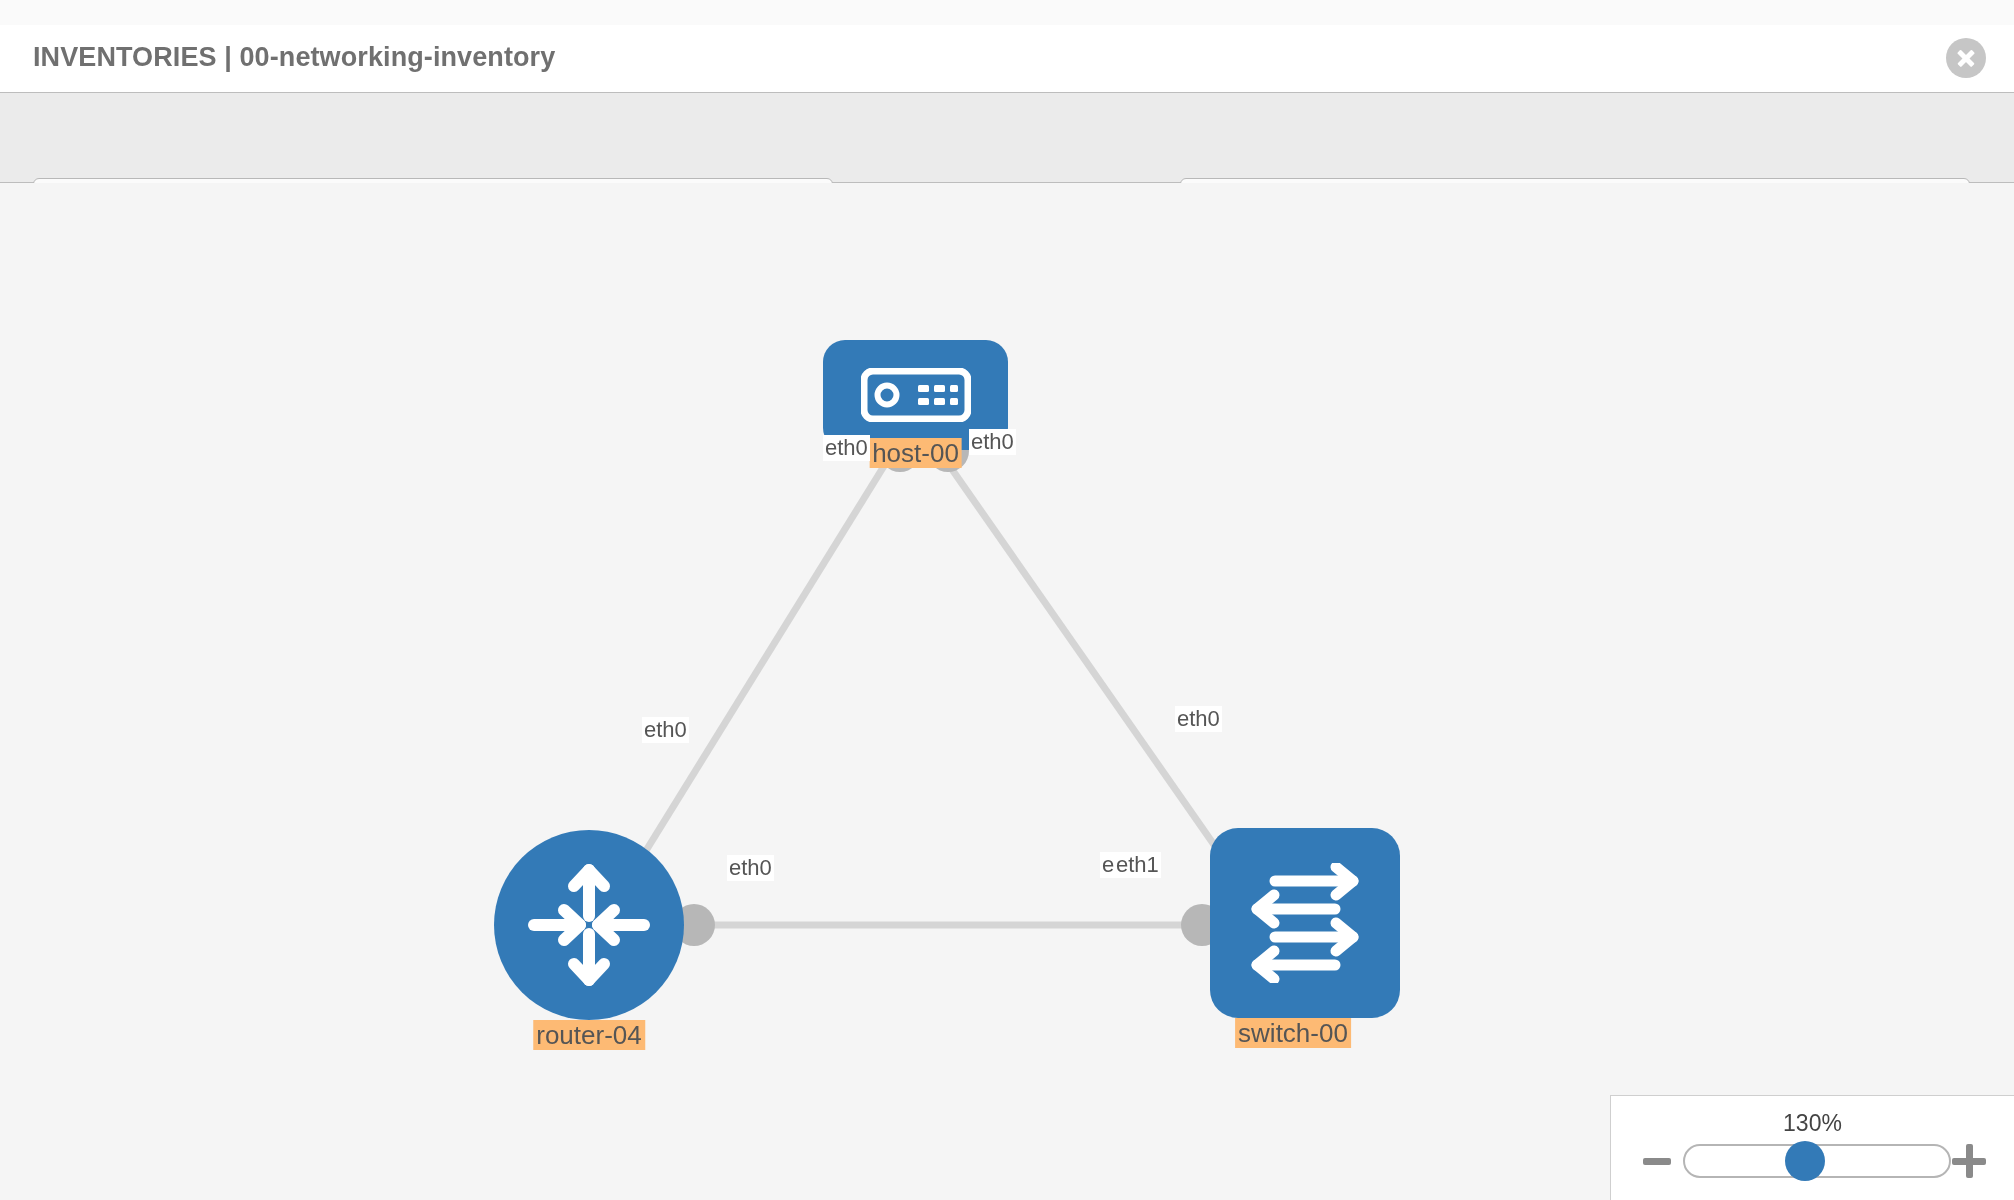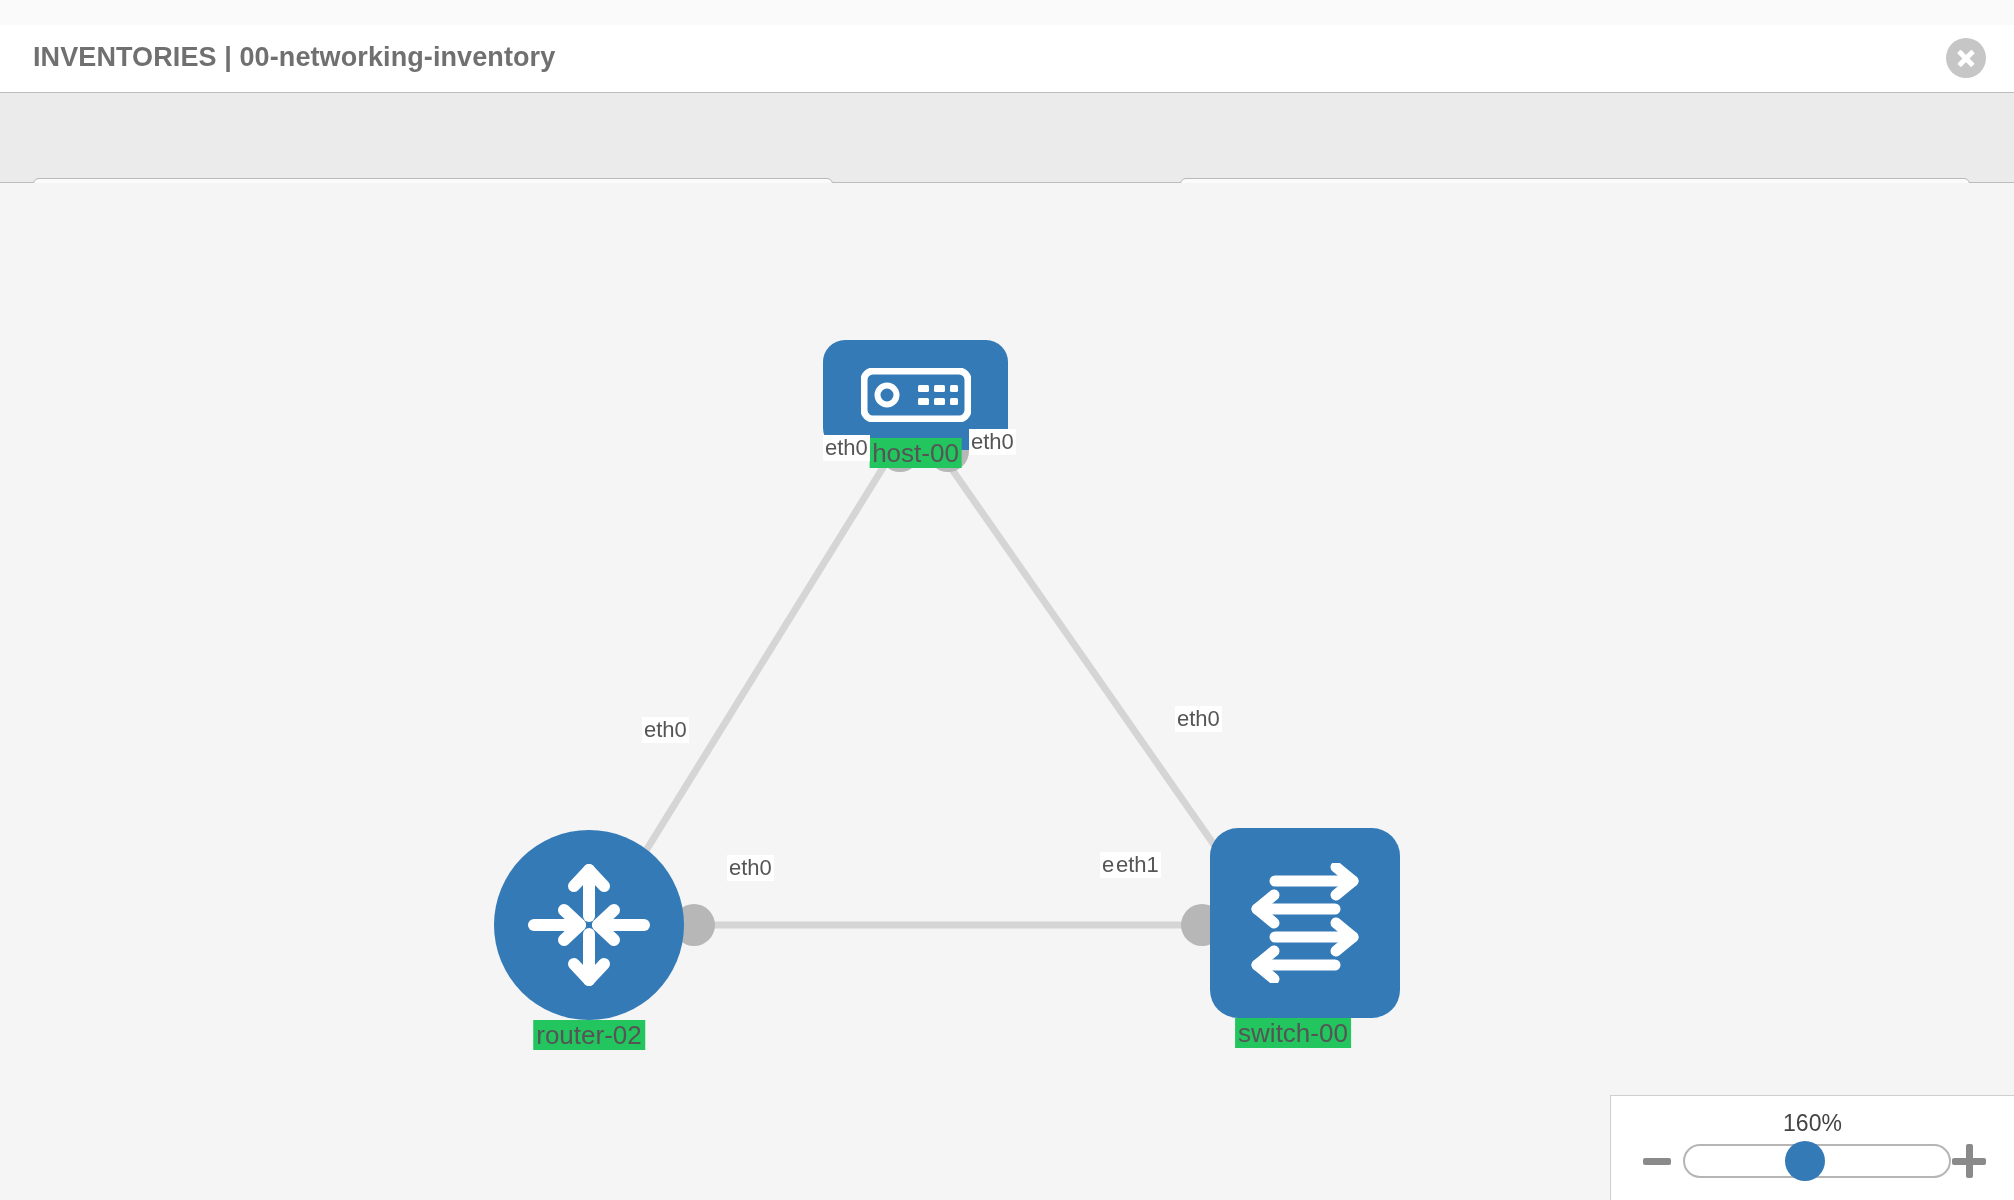--- a/index.html
+++ b/index.html
@@ -66,21 +66,21 @@
 
   
   .node{position:absolute;}
   .node-shape{
     position:absolute;left:0;top:0;background:#337ab7;
     display:flex;align-items:center;justify-content:center;cursor:pointer;
   }
   .node-label{
     position:absolute;left:50%;transform:translateX(-50%);
     font-size:26px;color:#555555;white-space:nowrap;
-    background:#22c55e;padding:0 3px;line-height:30px;
+    background:#fdba74;padding:0 3px;line-height:30px;
   }
 
   #host-node{left:823px;top:157px;width:185px;height:110px;}
   #host-node .node-shape{width:185px;height:110px;border-radius:22px;}
   #host-node .node-label{top:98px;}
 
   #router-node{left:494px;top:647px;width:190px;height:190px;}
   #router-node .node-shape{width:190px;height:190px;border-radius:50%;}
   #router-node .node-label{top:190px;}
 
@@ -200,21 +200,21 @@
             <polyline points="50,26 65,10 80,26"></polyline>
             <line x1="65" y1="120" x2="65" y2="74"></line>
             <polyline points="50,104 65,120 80,104"></polyline>
             <line x1="10" y1="65" x2="56" y2="65"></line>
             <polyline points="40,50 56,65 40,80"></polyline>
             <line x1="120" y1="65" x2="74" y2="65"></line>
             <polyline points="90,50 74,65 90,80"></polyline>
           </g>
         </svg>
       </div>
-      <div class="node-label">router-02</div>
+      <div class="node-label">router-04</div>
     </div>
 
     <div class="node" id="switch-node">
       <div class="node-shape">
         <svg width="128" height="120" viewBox="0 0 128 120">
           <g stroke="#ffffff" stroke-width="11" stroke-linecap="round" stroke-linejoin="round" fill="none">
             <line x1="34" y1="18" x2="112" y2="18"></line>
             <polyline points="95,4 112,18 95,32"></polyline>
             <line x1="94" y1="46" x2="16" y2="46"></line>
             <polyline points="33,32 16,46 33,60"></polyline>
@@ -230,21 +230,21 @@
 
     <div class="iface-label" style="left:823px;top:252px;">eth0</div>
     <div class="iface-label" style="left:969px;top:246px;">eth0</div>
     <div class="iface-label" style="left:642px;top:534px;">eth0</div>
     <div class="iface-label" style="left:1175px;top:523px;">eth0</div>
     <div class="iface-label" style="left:727px;top:672px;">eth0</div>
     <div class="iface-label" style="left:1100px;top:669px;">eth0</div>
     <div class="iface-label" style="left:1114px;top:669px;">eth1</div>
 
     <div class="zoom-panel">
-      <div class="zoom-value">160%</div>
+      <div class="zoom-value">130%</div>
       <div class="zoom-minus"></div>
       <div class="zoom-track"></div>
       <div class="zoom-thumb"></div>
       <div class="zoom-plus">
         <i class="h"></i>
         <i class="v"></i>
       </div>
     </div>
 
   </div>

